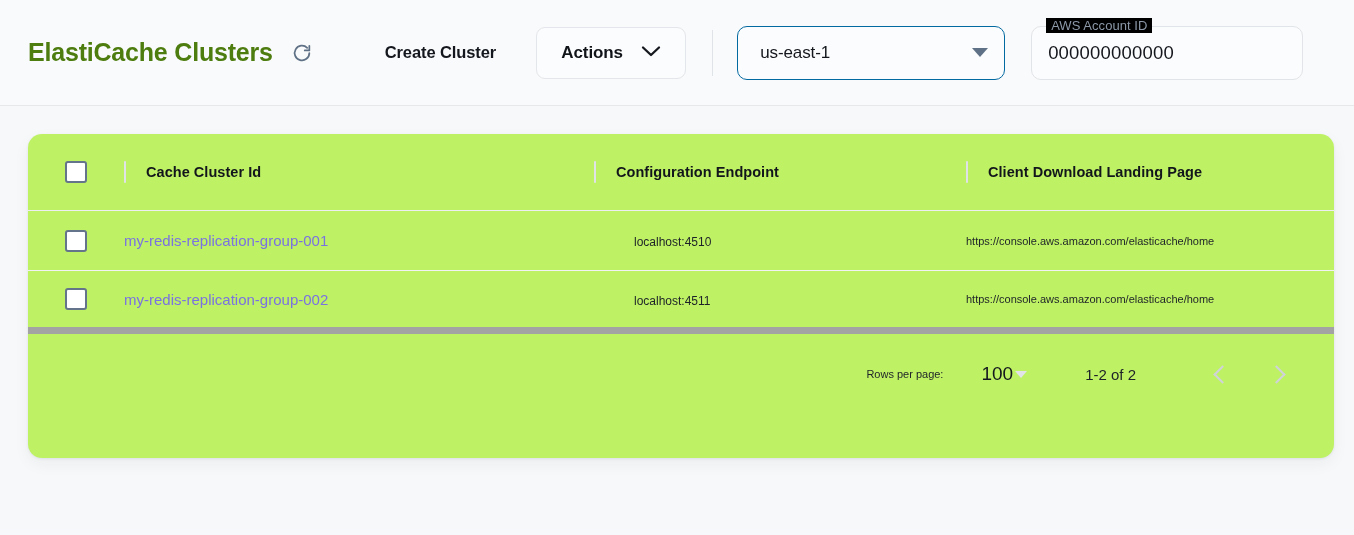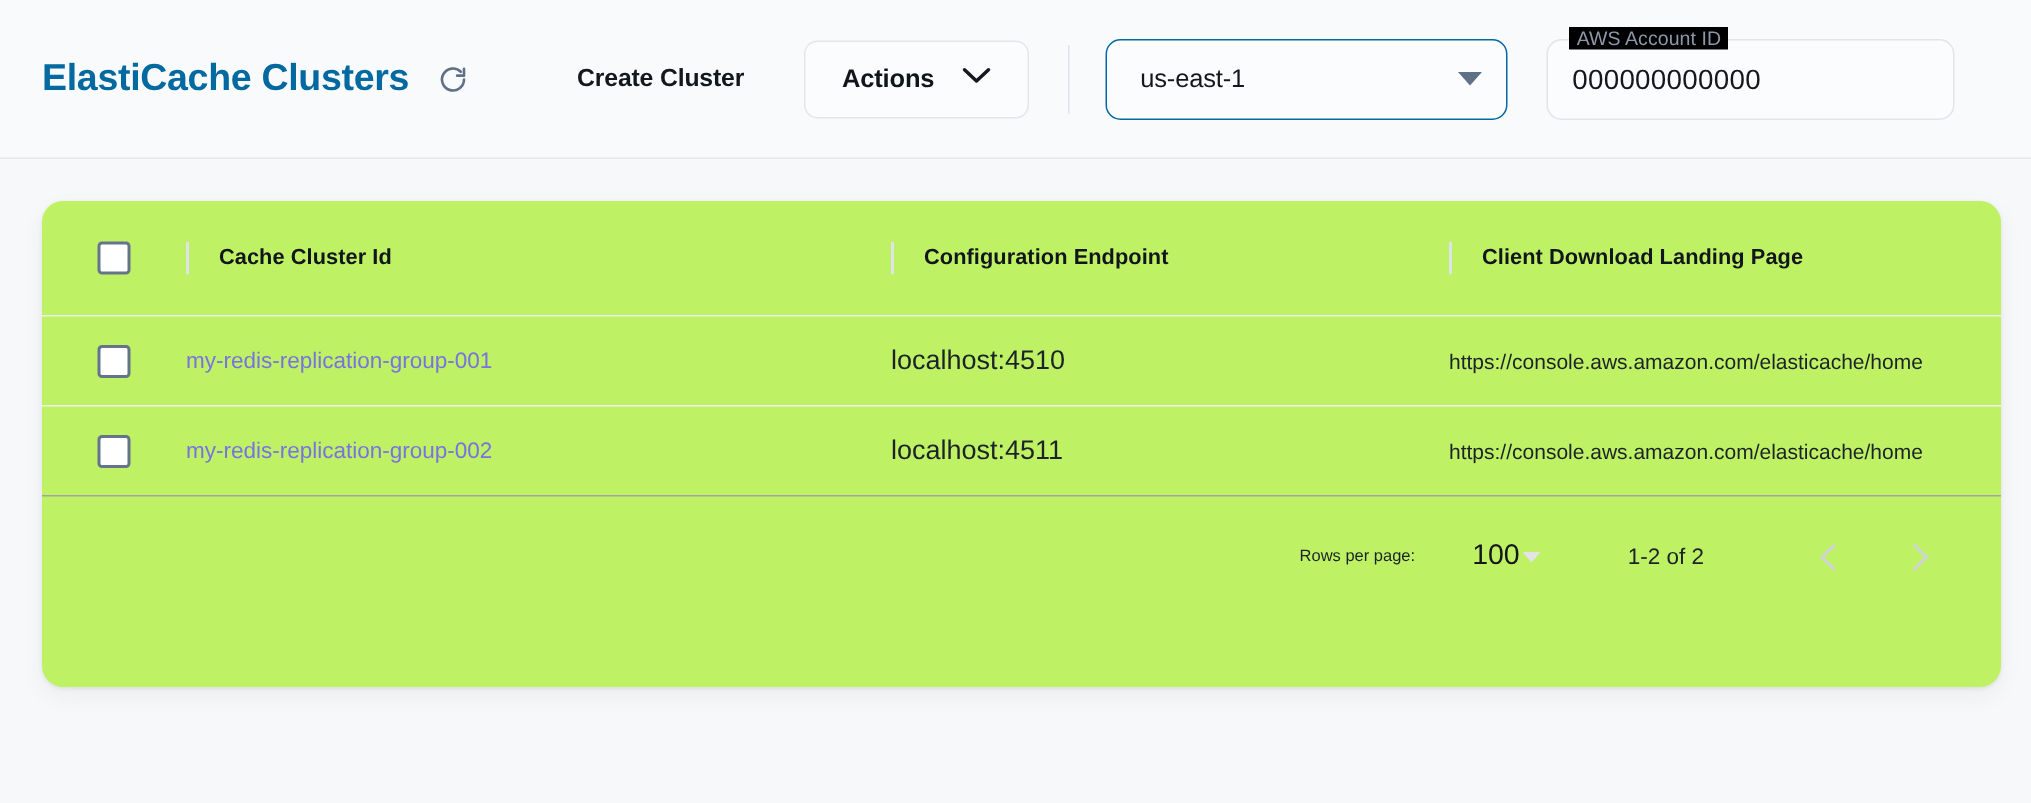--- a/index.html
+++ b/index.html
@@ -32,21 +32,21 @@
     border-bottom: 1px solid #e6e8eb;
     display: flex;
     align-items: center;
     padding: 0 20px 0 28px;
   }
 
   .page-title {
     font-size: 25px;
     font-weight: 700;
     letter-spacing: -0.2px;
-    color: #0369a1;
+    color: #4d7c0f;
     white-space: nowrap;
   }
 
   .refresh-btn {
     margin-left: 14px;
     width: 30px;
     height: 30px;
     display: flex;
     align-items: center;
     justify-content: center;
@@ -216,37 +216,37 @@
     white-space: nowrap;
     letter-spacing: 0.05px;
   }
 
   tbody tr { height: 60px; }
   tbody td {
     border-bottom: 1px solid #f1f2f4;
     font-size: 15px;
     color: #1d2128;
   }
-  tbody tr:last-child td { border-bottom: 1px solid #a3a3a3; }
+  tbody tr:last-child td { border-bottom: 7px solid #a3a3a3; }
 
   .cell-pad-id  { padding-left: 30px; }
   .cell-pad-cfg { padding-left: 16px; }
   .cell-pad-url { padding-left: 22px; }
 
   .cluster-link {
     color: #7a72e0;
     font-size: 15px;
     text-decoration: none;
     cursor: pointer;
     white-space: nowrap;
   }
-  .endpoint-text { white-space: nowrap; font-size: 18px; color: #1d2128; }
+  .endpoint-text { white-space: nowrap; font-size: 12px; color: #1d2128; margin-left: 40px; }
   .url-text {
     white-space: nowrap;
-    font-size: 14px;
+    font-size: 11px;
     color: #1d2128;
     display: block;
     overflow: hidden;
   }
 
   
   .cb-wrap {
     display: flex;
     align-items: center;
     justify-content: center;

